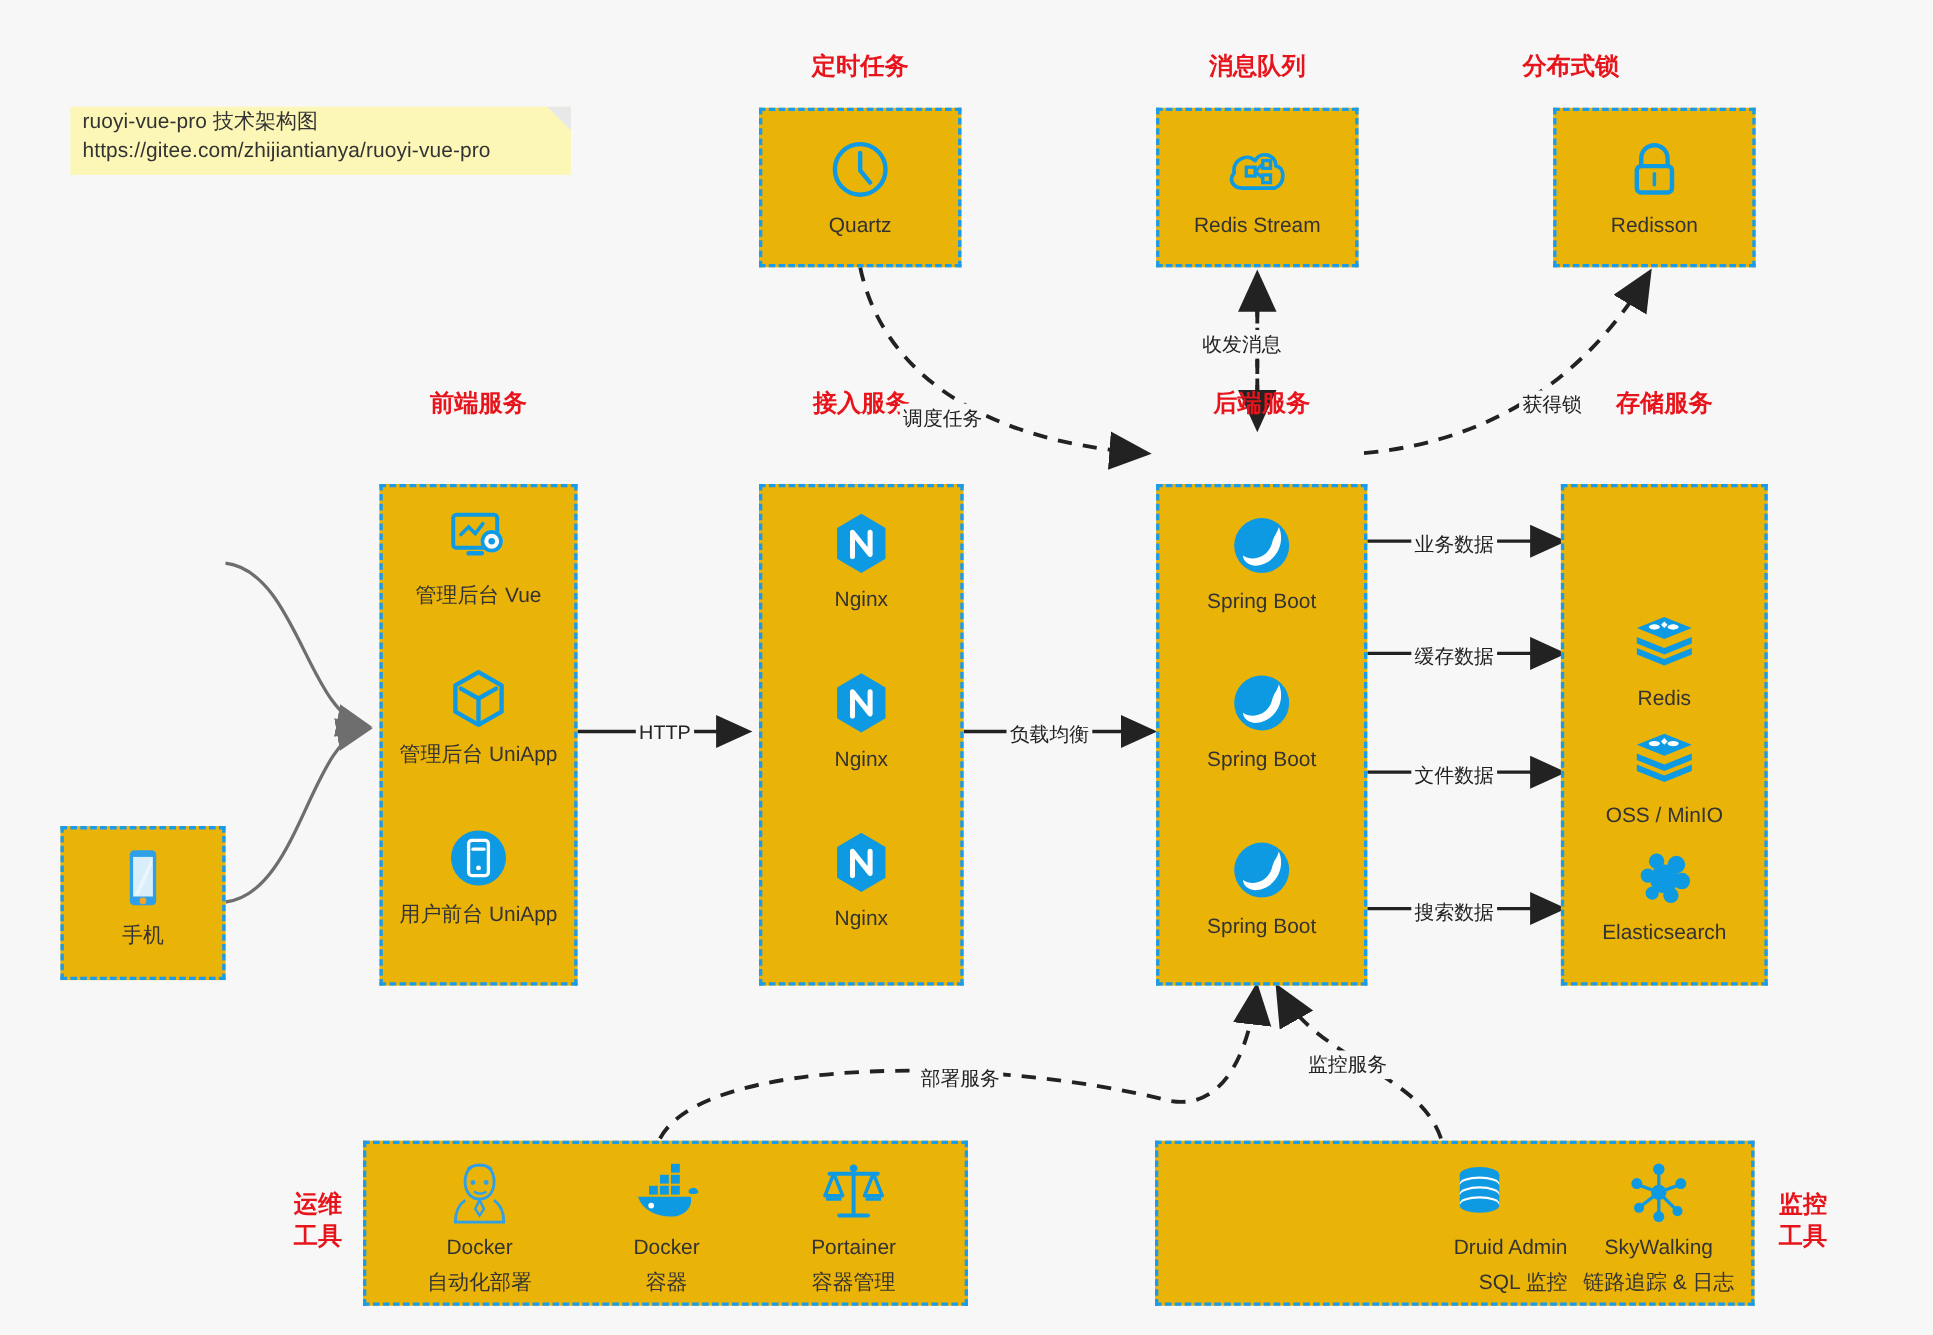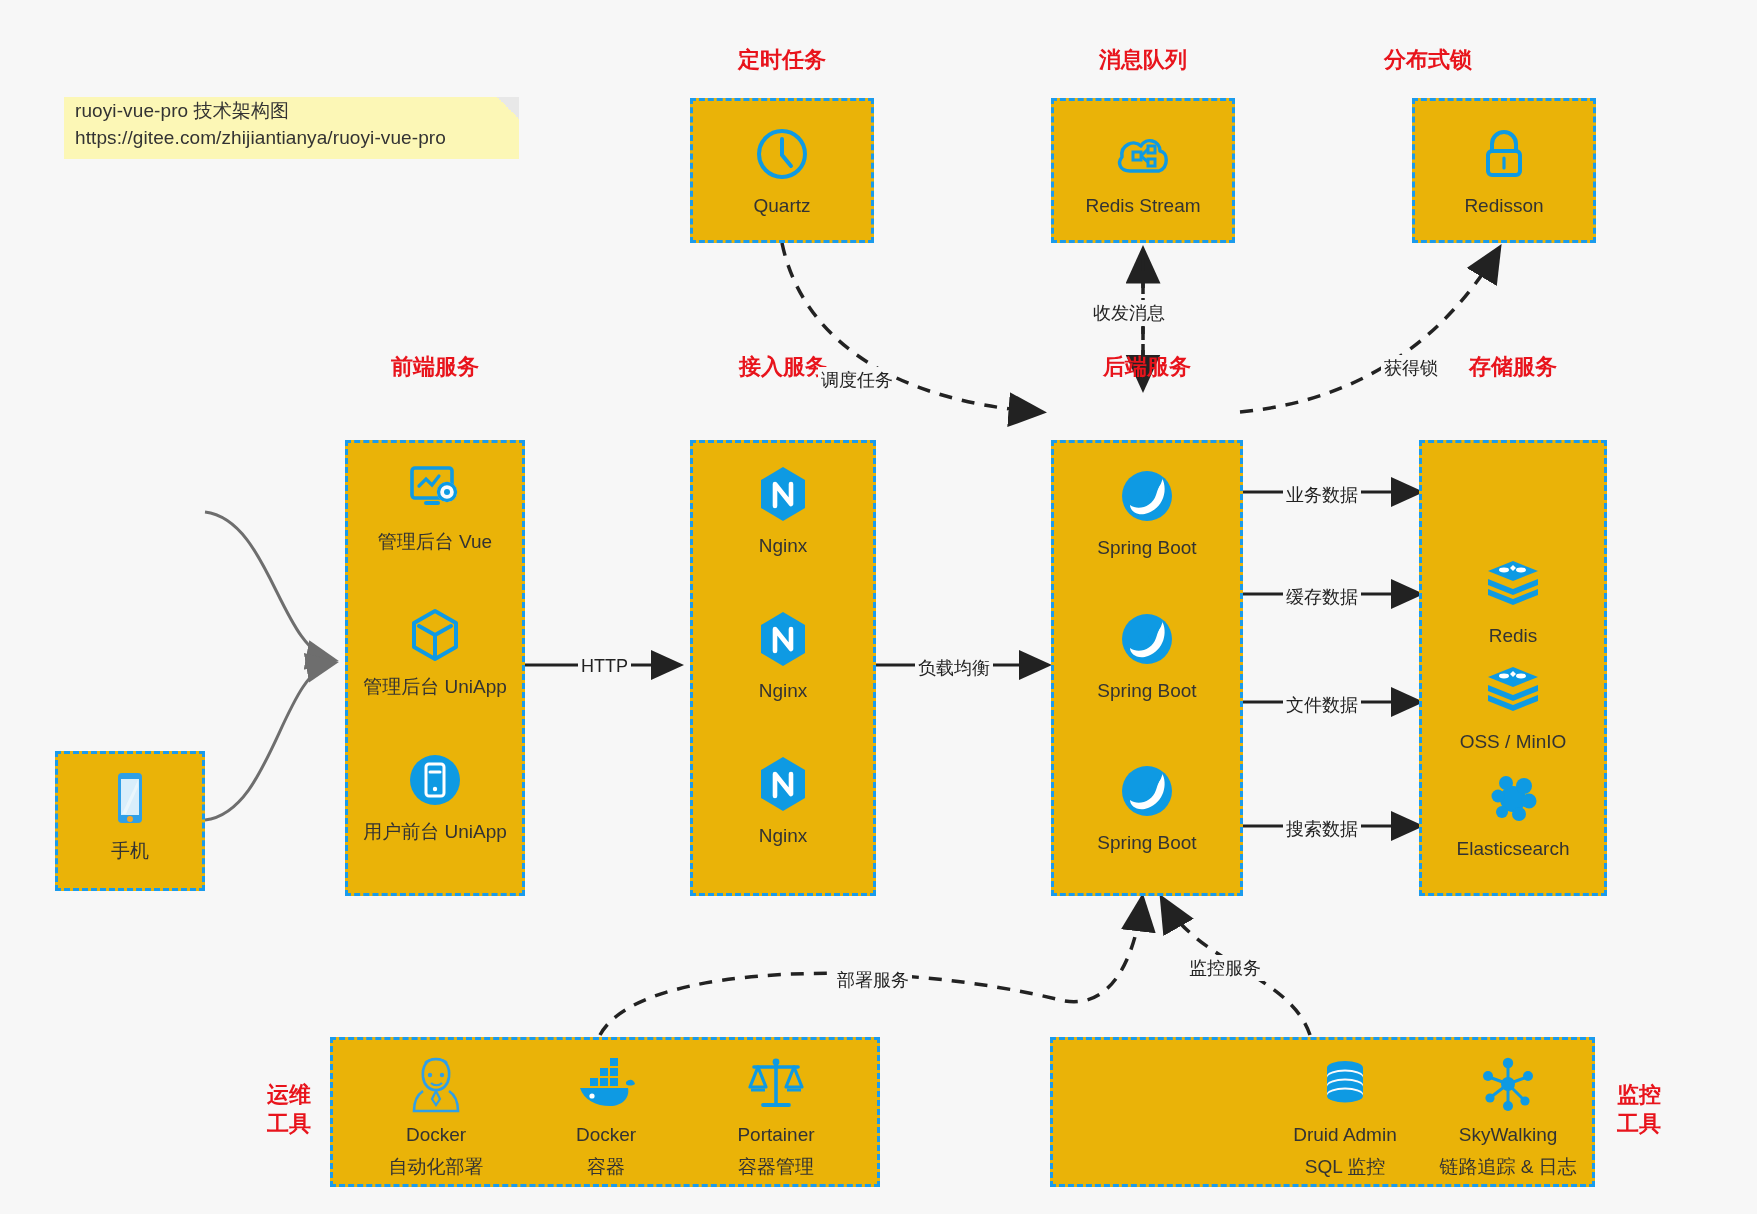--- a/index.html
+++ b/index.html
@@ -371,21 +371,21 @@
           <circle cx="30" cy="7" r="3.4" fill="#0e9ae3"></circle>
         </svg>
       </div>
       <div class="cap">Portainer</div>
       <div class="cap">容器管理</div>
     </div>
   </div>
 
   <div class="dbox" style="left:1050px;top:1037px;width:545px;height:150px;">
 
-    <div class="tool" style="left:212px;top:12px;width:160px;">
+    <div class="tool" style="left:212px;top:12px;width:160px;text-align:right;">
       <div class="ico">
         <svg width="52" height="56" viewBox="0 0 52 56">
           <ellipse cx="26" cy="12" rx="18" ry="7" fill="#0e9ae3"></ellipse>
           <rect x="8" y="12" width="36" height="8" fill="#0e9ae3"></rect>
           <ellipse cx="26" cy="20" rx="18" ry="6.5" fill="#fbfbfb"></ellipse>
           <ellipse cx="26" cy="22" rx="18" ry="6.5" fill="#0e9ae3"></ellipse>
           <rect x="8" y="22" width="36" height="7" fill="#0e9ae3"></rect>
           <ellipse cx="26" cy="29" rx="18" ry="6.5" fill="#fbfbfb"></ellipse>
           <ellipse cx="26" cy="31" rx="18" ry="6.5" fill="#0e9ae3"></ellipse>
           <rect x="8" y="31" width="36" height="7" fill="#0e9ae3"></rect>

